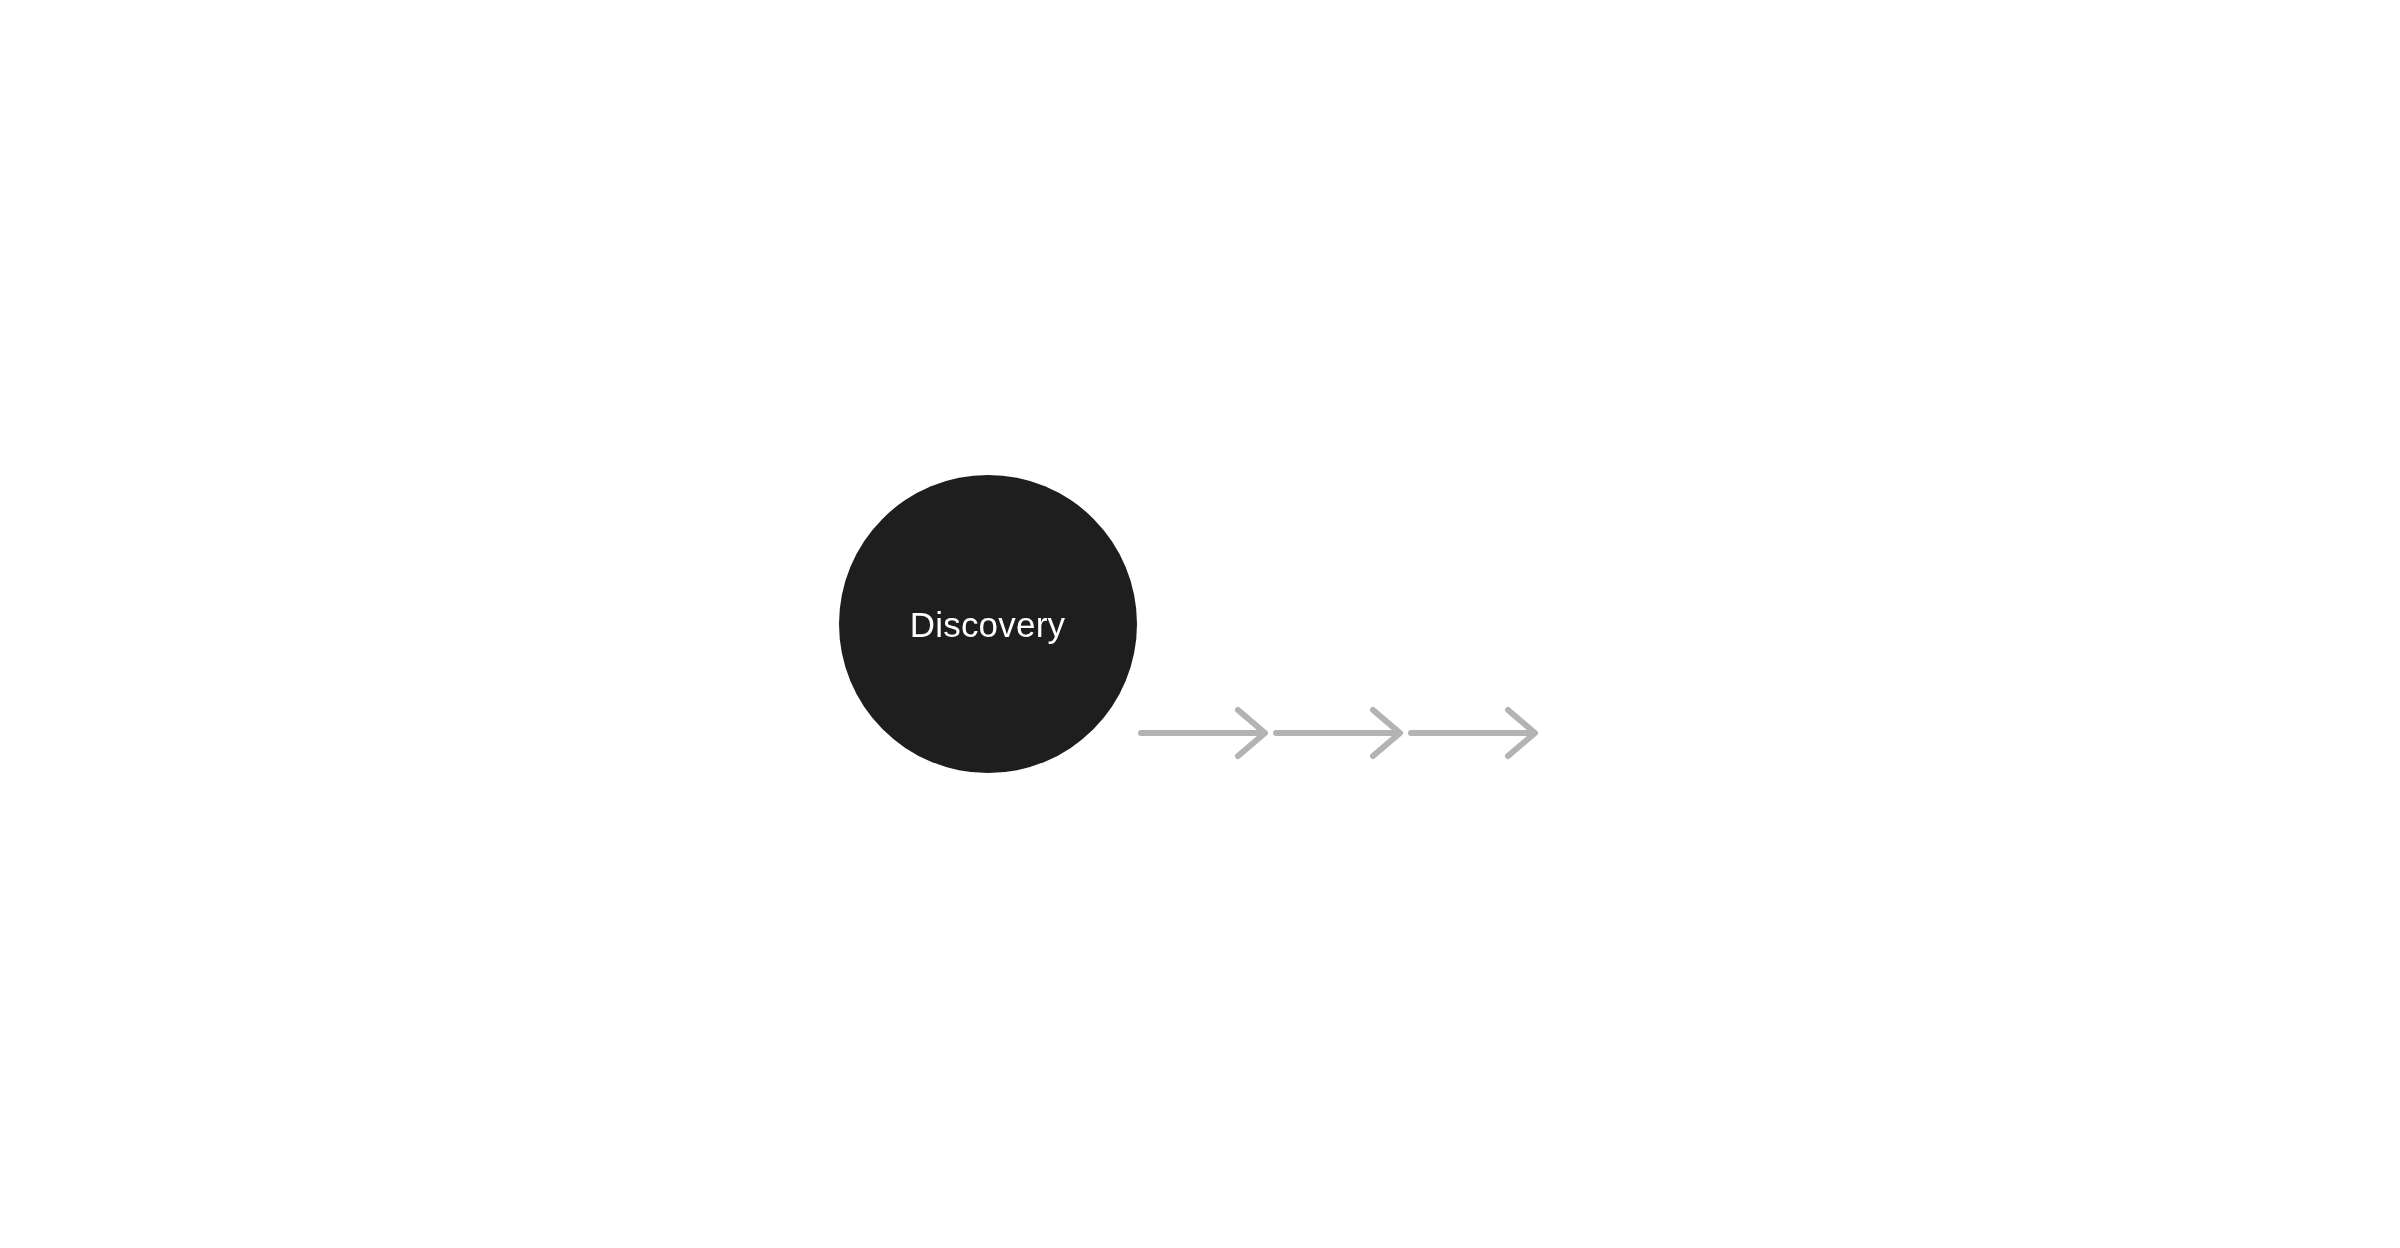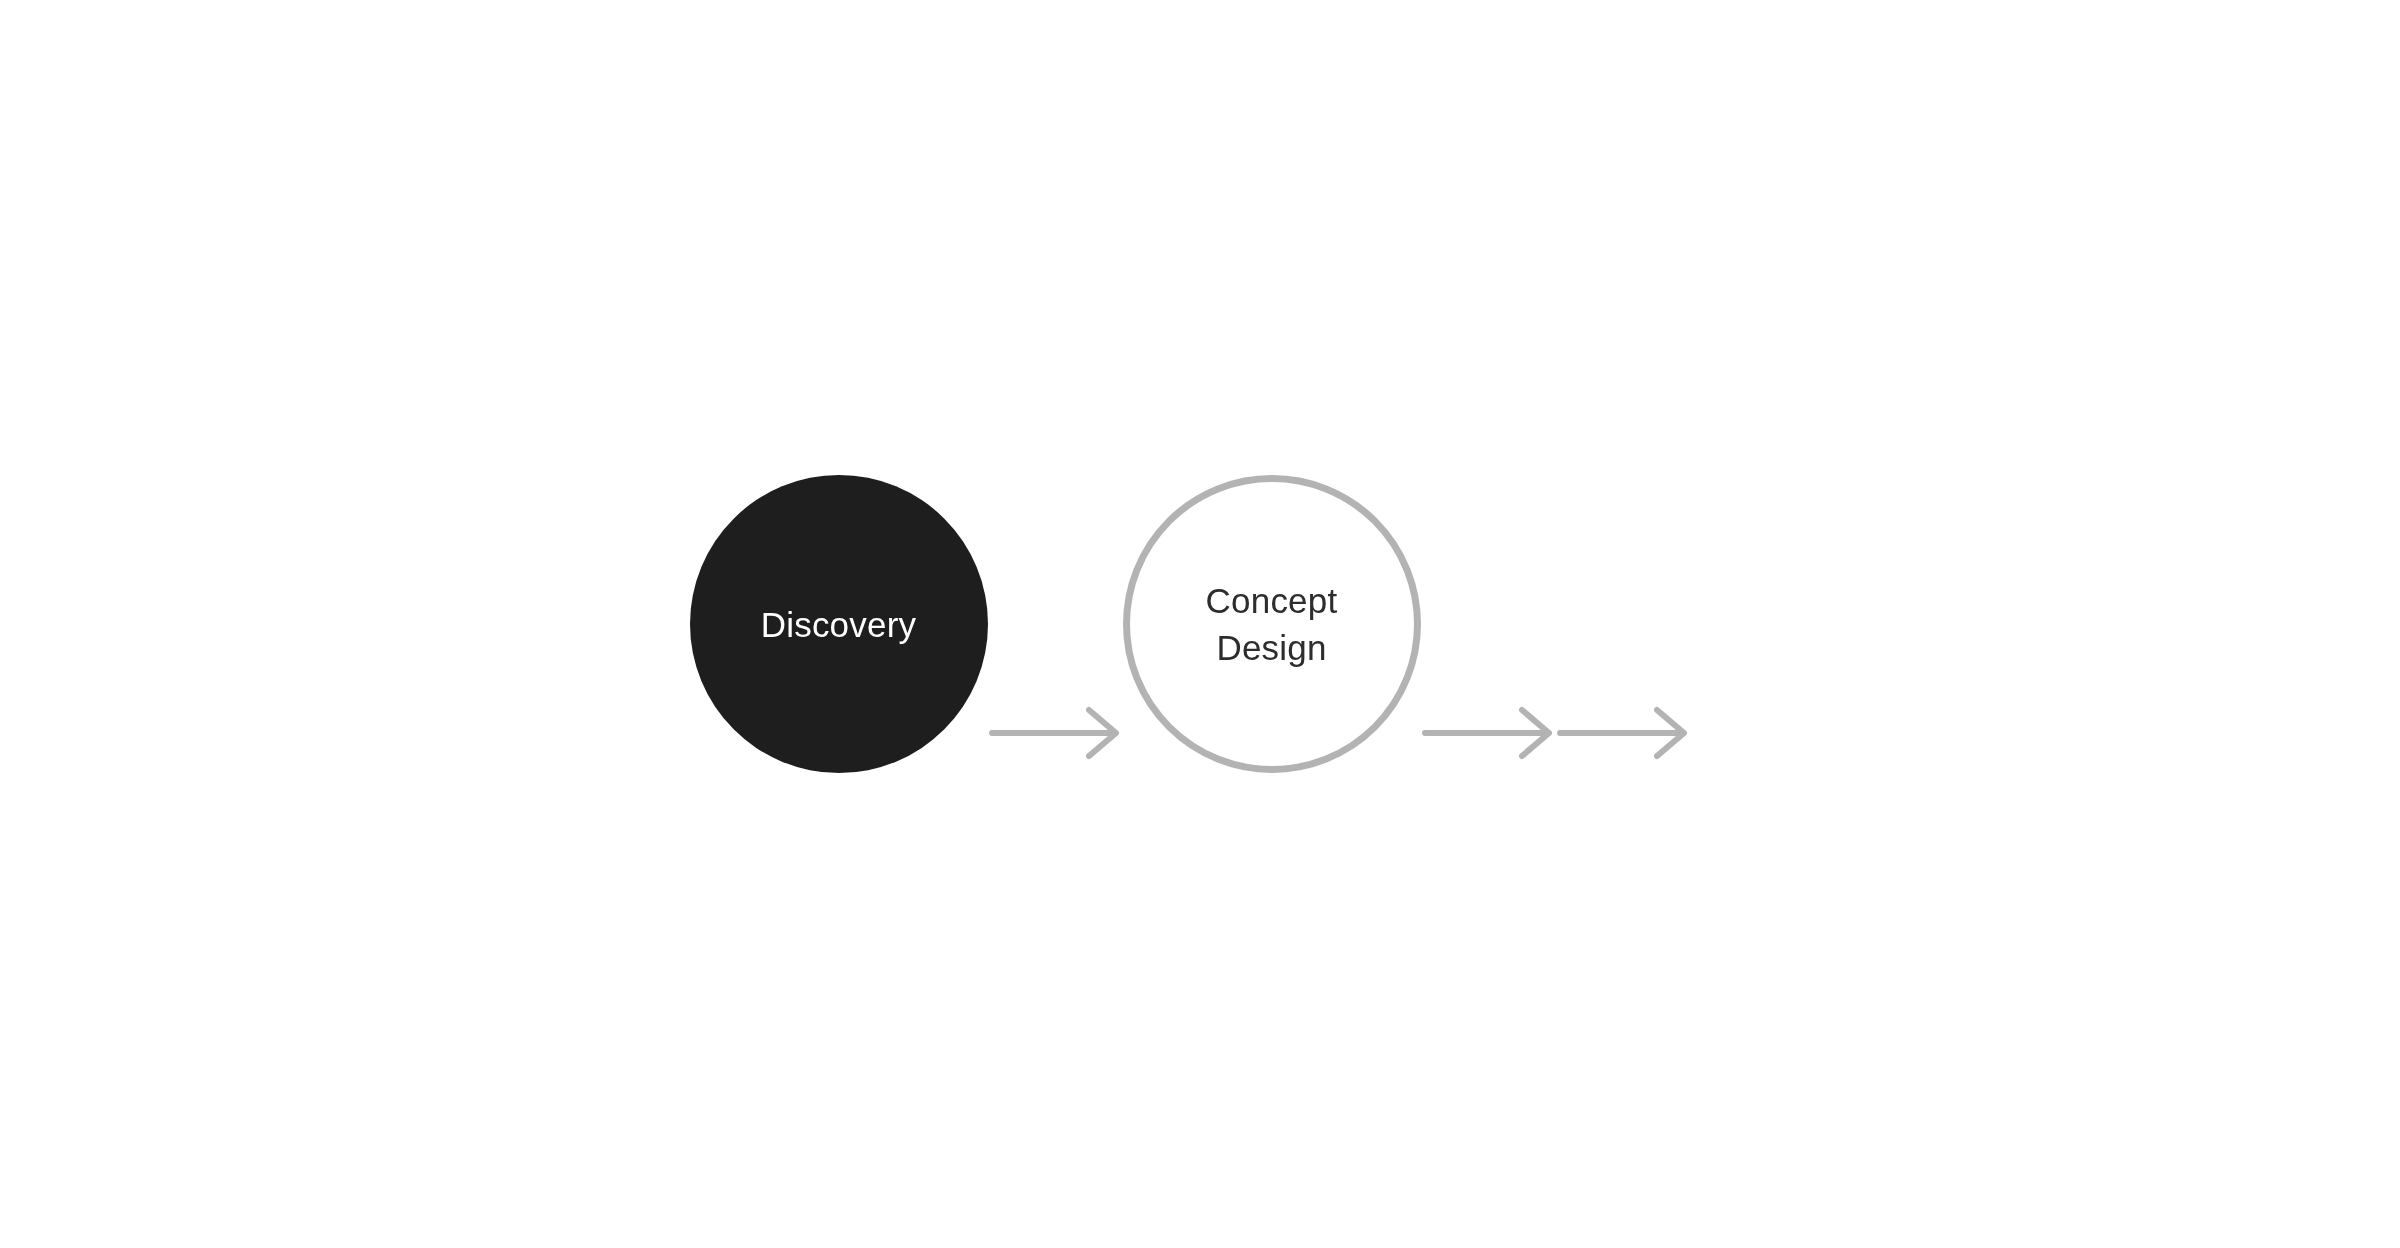--- a/index.html
+++ b/index.html
@@ -75,26 +75,20 @@
     <div class="node-label">
       <span class="line">Discovery</span>
     </div>
   </div>
 
   <svg class="connector" width="135" height="80" viewBox="0 0 135 80" aria-hidden="true">
     <line class="stroke" x1="4" y1="40" x2="125" y2="40"></line>
     <polyline class="stroke" points="101,17 128,40 101,63"></polyline>
   </svg>
 
-  <div class="node outlined">
-    <div class="node-label">
-      <span class="line">Concept</span>
-      <span class="line">Design</span>
-    </div>
-  </div>
 
   <svg class="connector" width="135" height="80" viewBox="0 0 135 80" aria-hidden="true">
     <line class="stroke" x1="4" y1="40" x2="125" y2="40"></line>
     <polyline class="stroke" points="101,17 128,40 101,63"></polyline>
   </svg>
 
 
   <svg class="connector" width="135" height="80" viewBox="0 0 135 80" aria-hidden="true">
     <line class="stroke" x1="4" y1="40" x2="125" y2="40"></line>
     <polyline class="stroke" points="101,17 128,40 101,63"></polyline>

